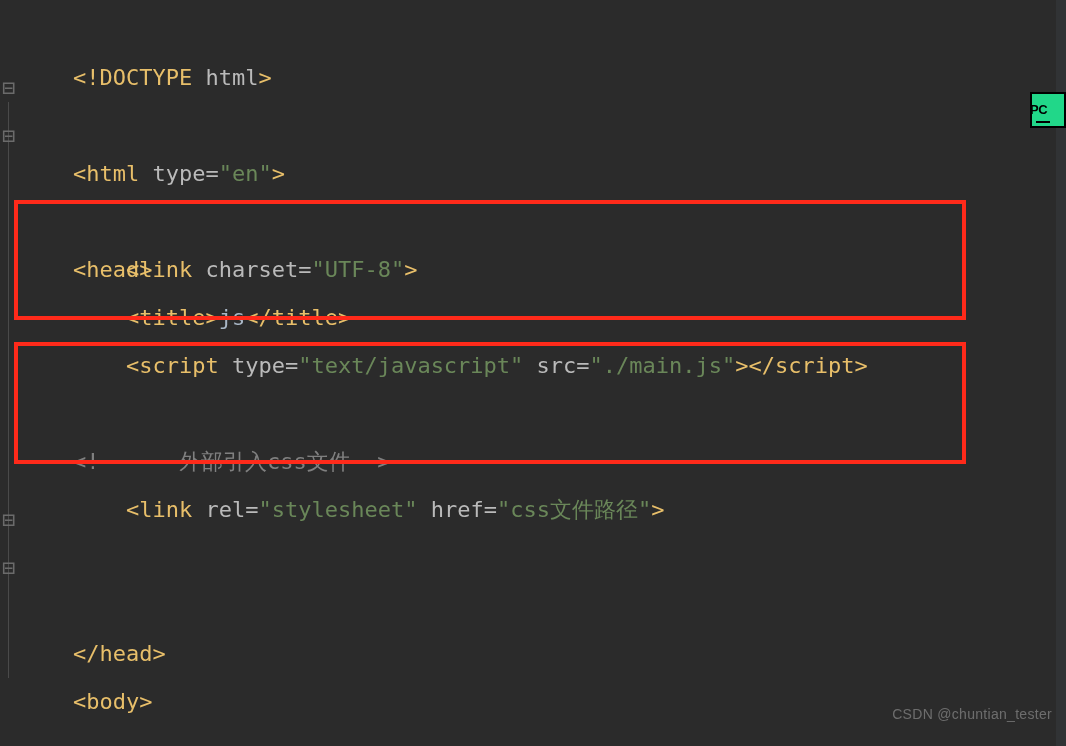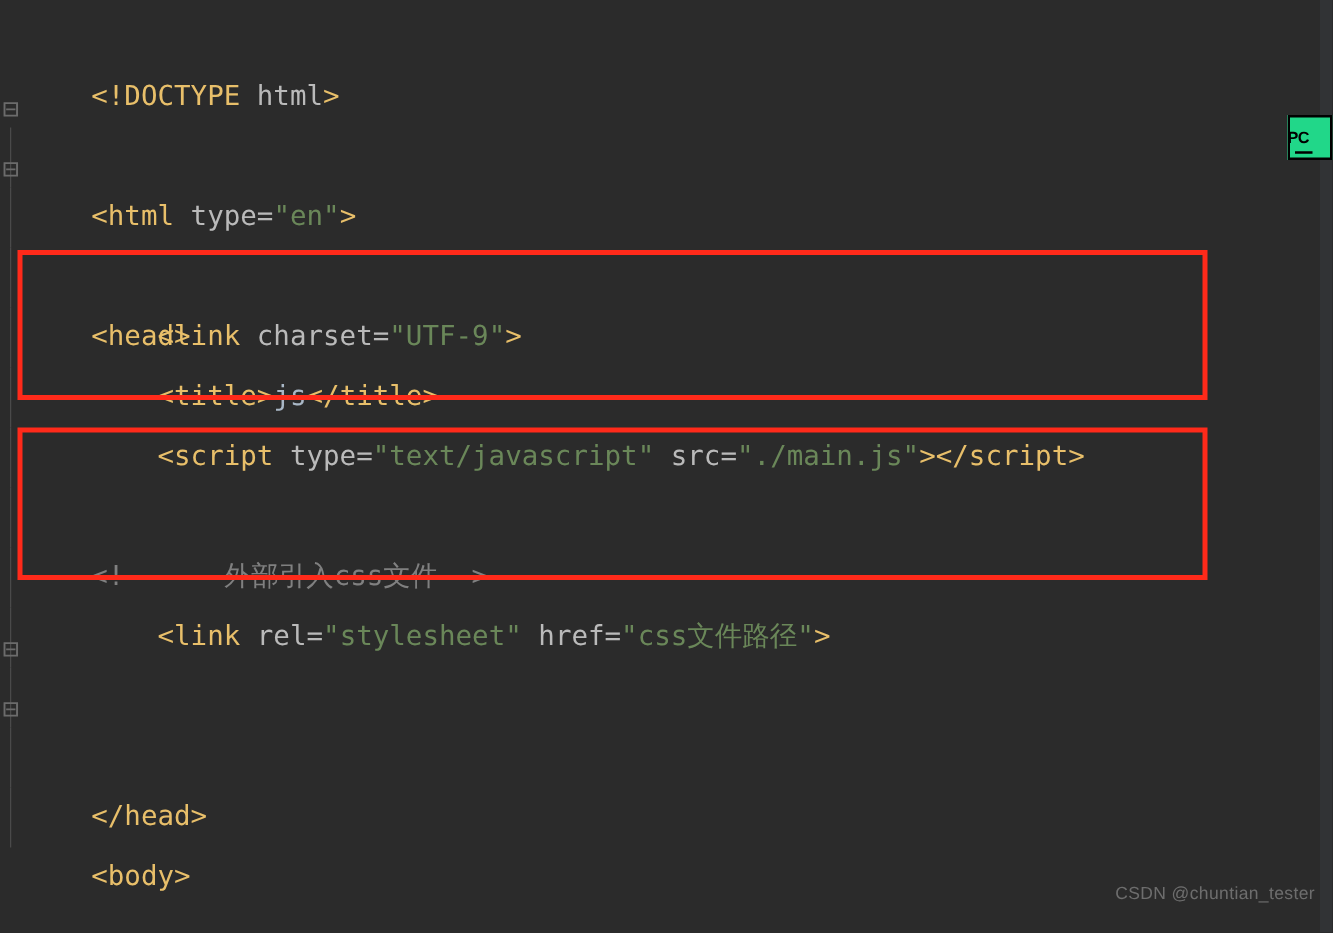--- a/index.html
+++ b/index.html
@@ -122,21 +122,21 @@
   </div>
 
   <div class="line">
     <span class="vline"></span>
     <span class="fold" style="top:10px;">⊟</span>
     <span class="c-delim">&lt;</span><span class="c-tag">head</span><span class="c-delim">&gt;</span>
   </div>
 
   <div class="line">
     <span class="vline"></span>
-    <span>    </span><span class="c-delim">&lt;</span><span class="c-tag">link </span><span class="c-attr">charset</span><span class="c-attr">=</span><span class="c-val">"</span><span class="c-val">UTF-9</span><span class="c-val">"</span><span class="c-delim">&gt;</span>
+    <span>    </span><span class="c-delim">&lt;</span><span class="c-tag">link </span><span class="c-attr">charset</span><span class="c-attr">=</span><span class="c-val">"</span><span class="c-val">UTF-8</span><span class="c-val">"</span><span class="c-delim">&gt;</span>
   </div>
 
   <div class="line">
     <span class="vline"></span>
     <span>    </span><span class="c-delim">&lt;</span><span class="c-tag">title</span><span class="c-delim">&gt;</span><span class="c-text">js</span><span class="c-delim">&lt;/</span><span class="c-tag">title</span><span class="c-delim">&gt;</span>
   </div>
 
 
   <div class="line">
     <span class="vline"></span>

